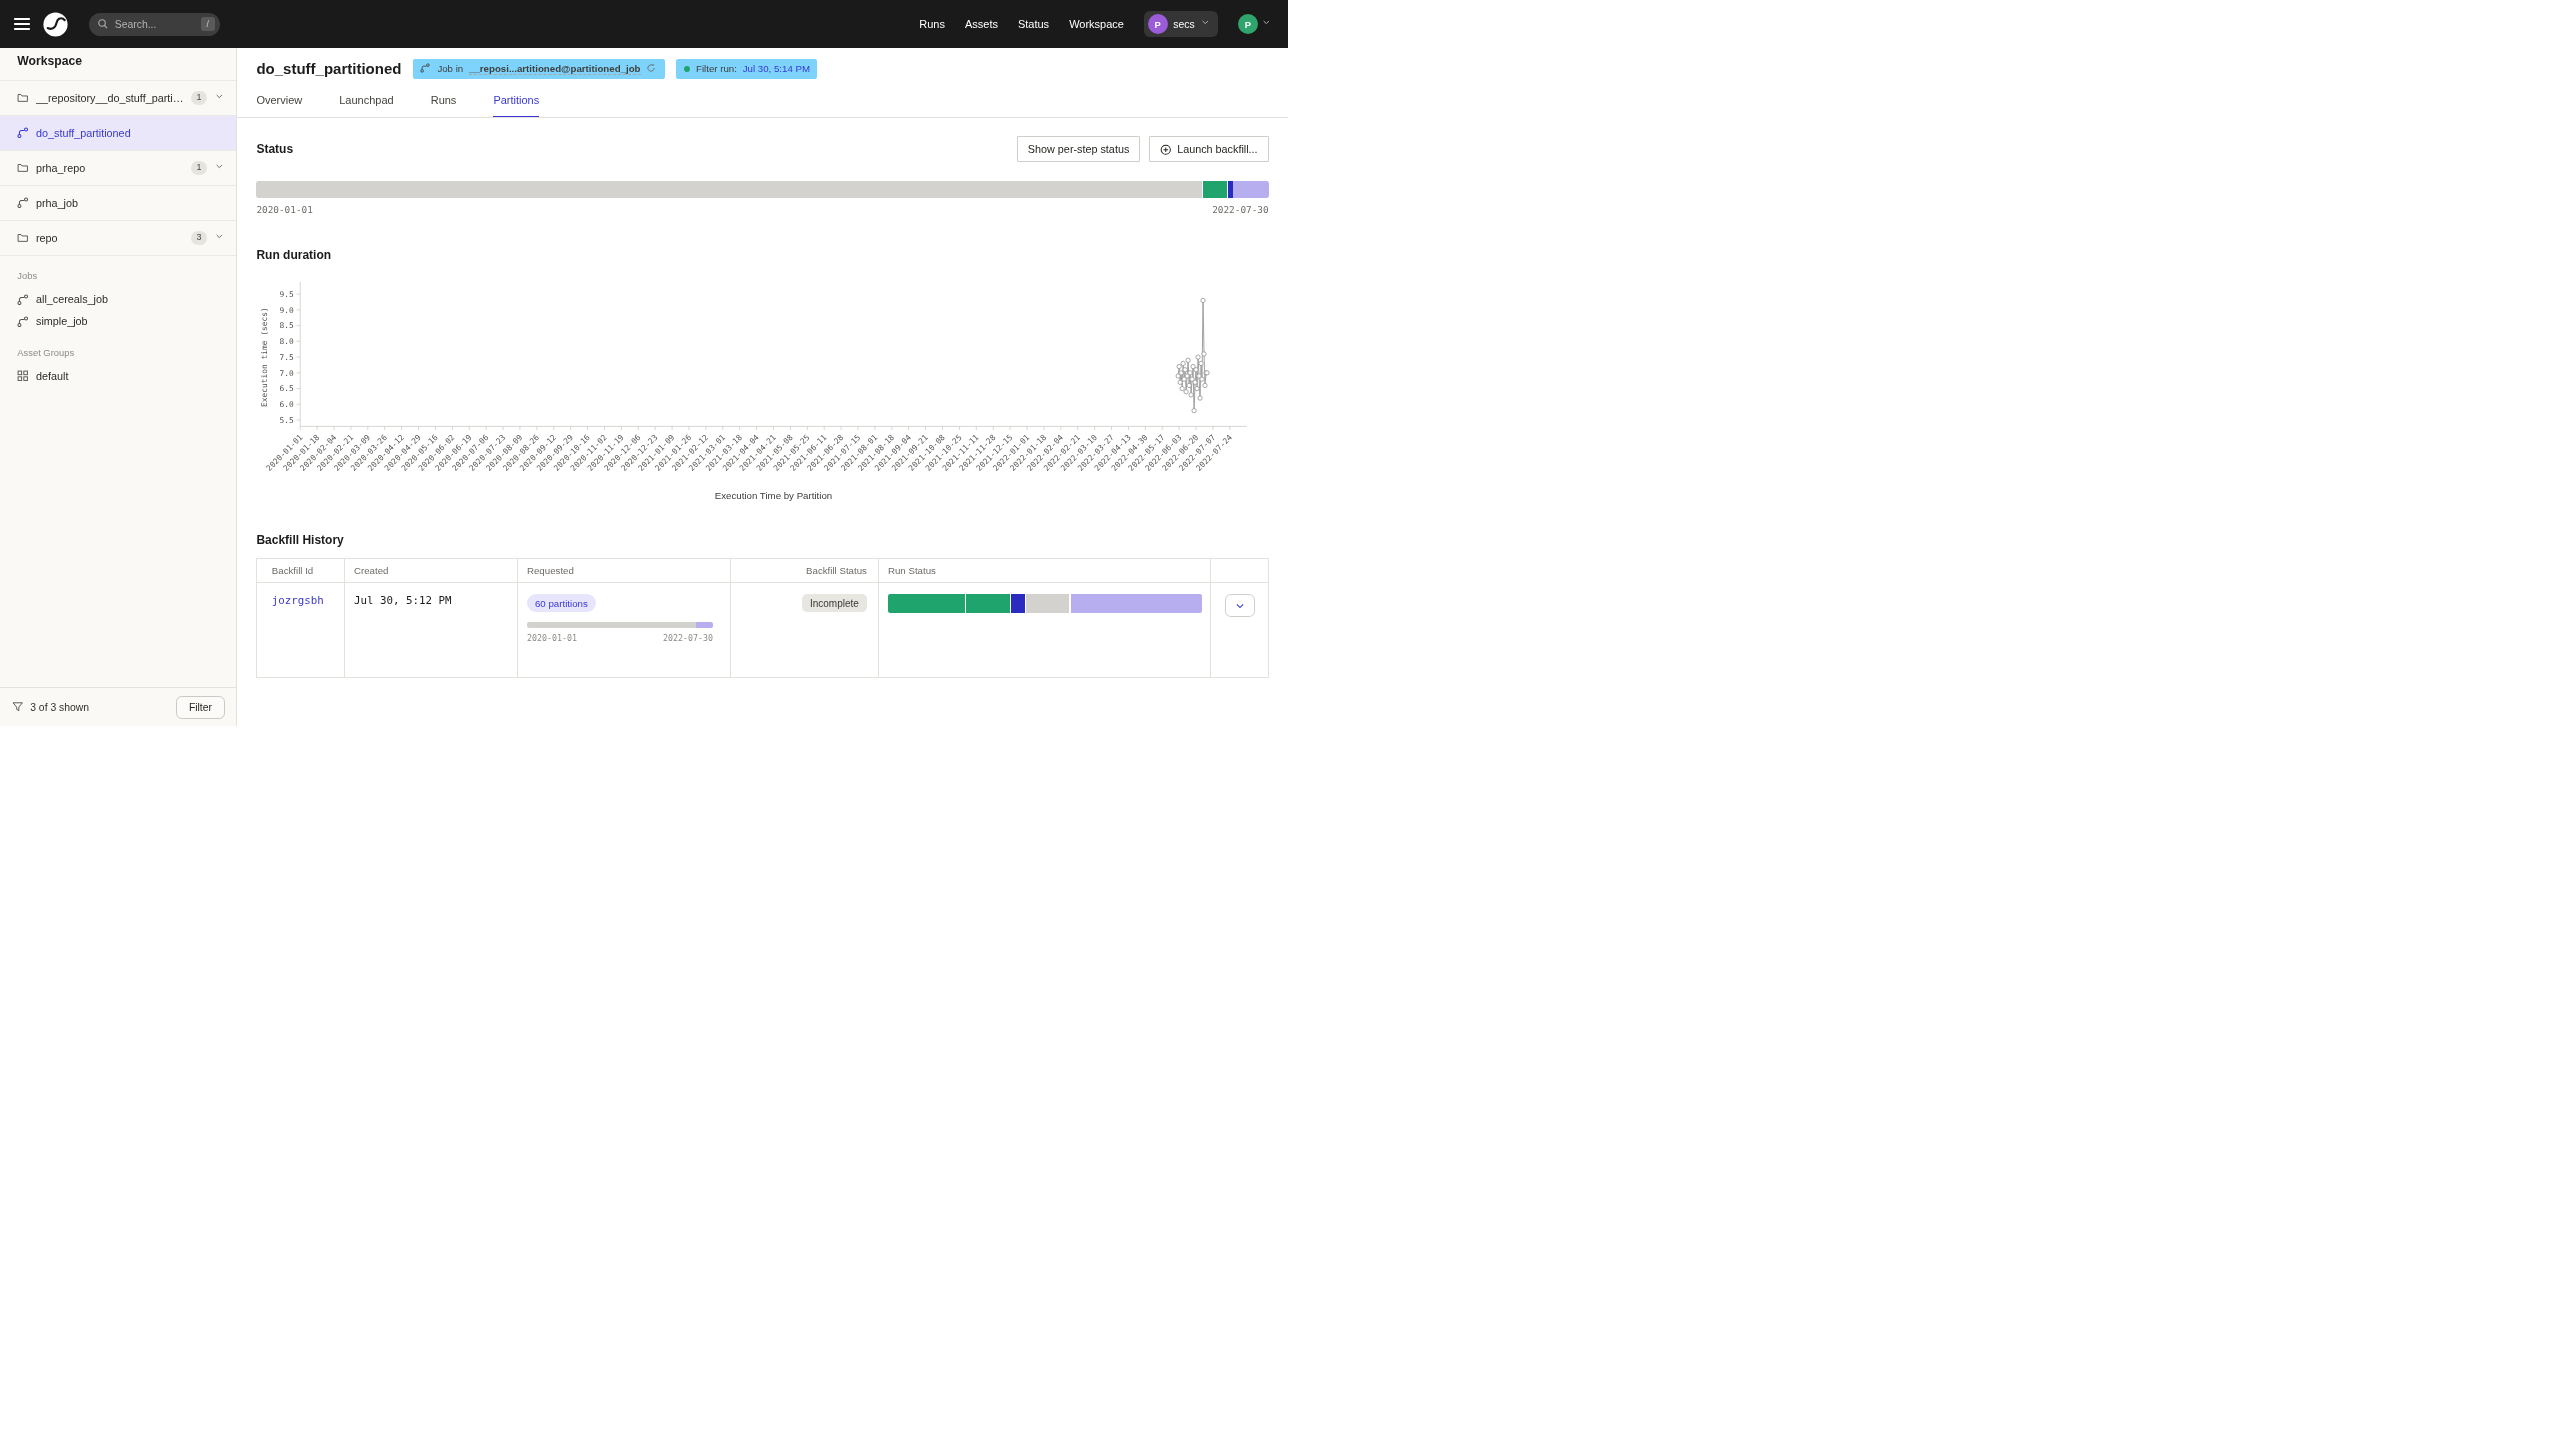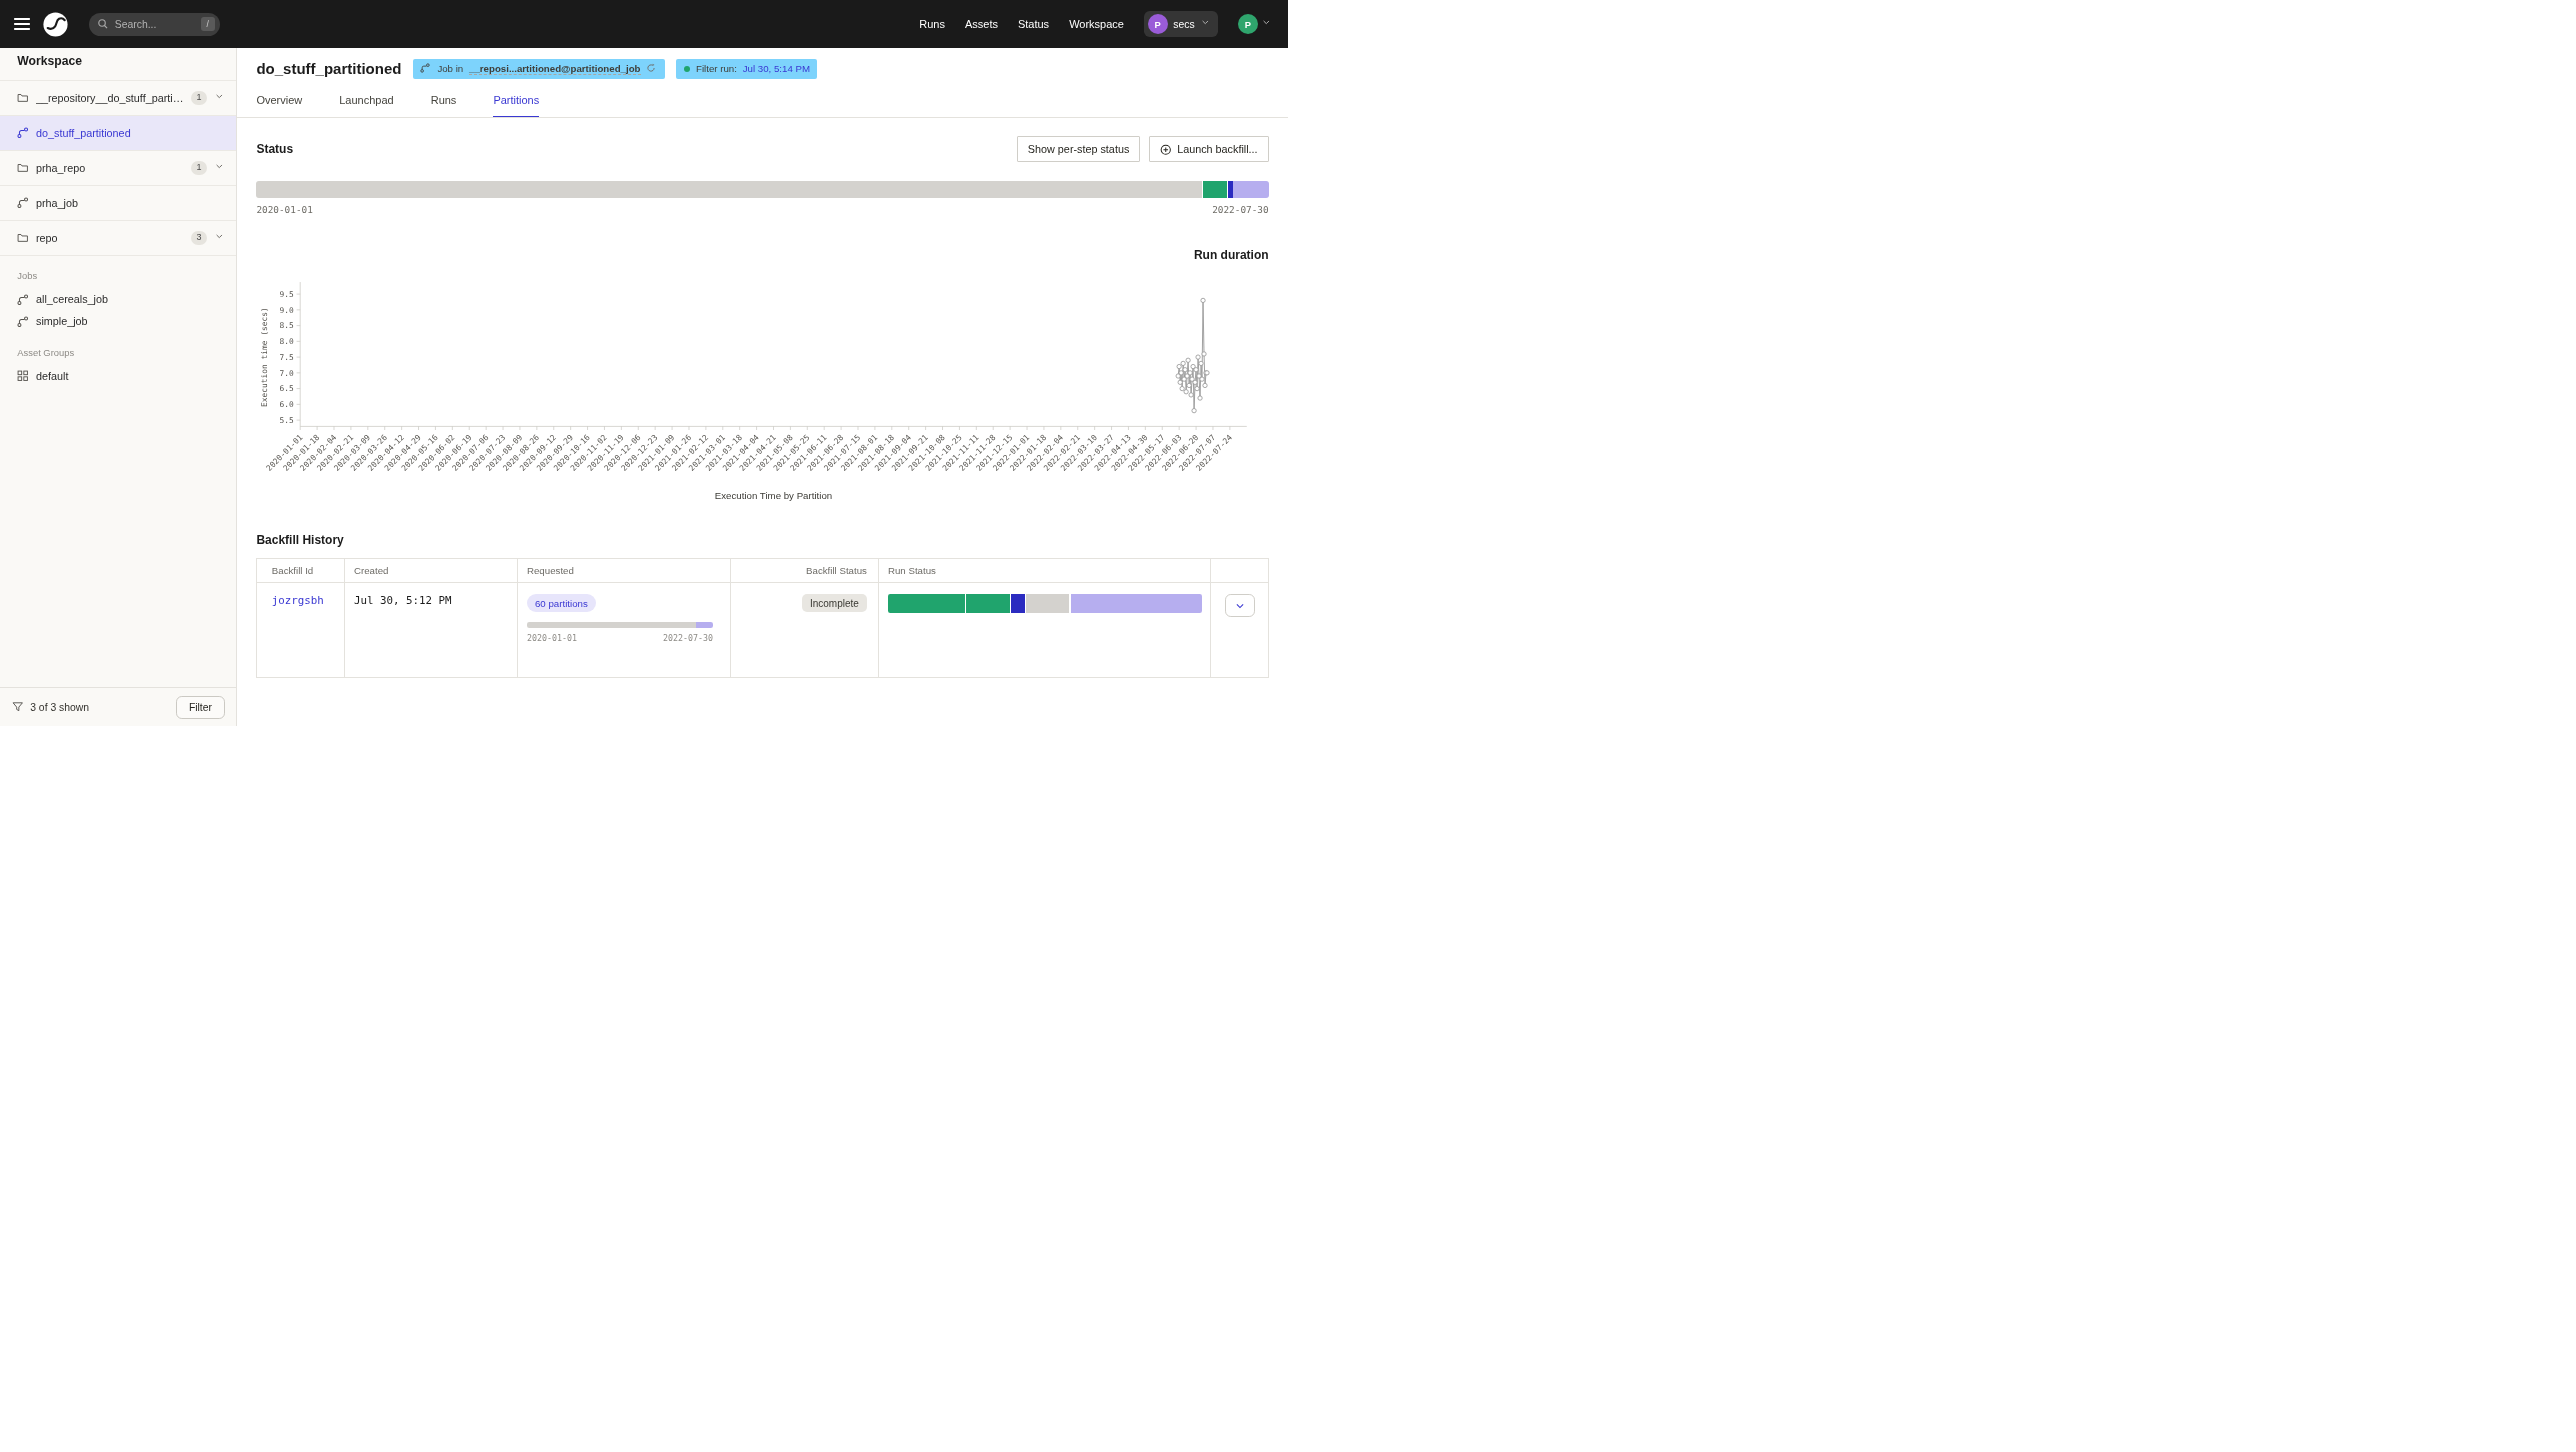--- a/index.html
+++ b/index.html
@@ -118,21 +118,21 @@
   .stat + .stat { border-left: 0.7px solid #e4e2dd; }
   .stat:first-child { padding-left: 0; }
   .stat .value { font-size: 15px; font-weight: 700; }
   .stat .label { font-size: 10.8px; margin-top: 5px; color: #33322d; }
 
   .seg-bar { display: flex; gap: 0.7px; overflow: hidden; border-radius: 2.9px; }
   .seg-bar > div { height: 100%; }
   .partition-bar { margin-top: 18.7px; height: 17.3px; }
   .bar-dates { display: flex; justify-content: space-between; margin-top: 5.8px; font-size: 9.4px; color: #6e6c66; }
 
-  .run-duration-heading { margin-top: 33px; text-align: right; }
+  .run-duration-heading { margin-top: 33px; }
   .chart-host { margin-top: 10px; }
   .chart-host svg .tick { font-family: "DejaVu Sans Mono", monospace; font-size: 11px; fill: #55534e; }
   .chart-host svg .caption { font-size: 13.5px; fill: #3c3b36; font-family: "Liberation Sans", sans-serif; }
 
   .backfill-heading { margin-top: 21.6px; }
   table.backfill-table { width: 100%; border-collapse: collapse; margin-top: 11.5px; table-layout: fixed; }
   .backfill-table th, .backfill-table td { border: 0.7px solid #e4e2dd; }
   .backfill-table th {
     font-size: 9.7px; color: #6d6b66; font-weight: 400; text-align: left; padding: 5.8px 8.6px;
   }

